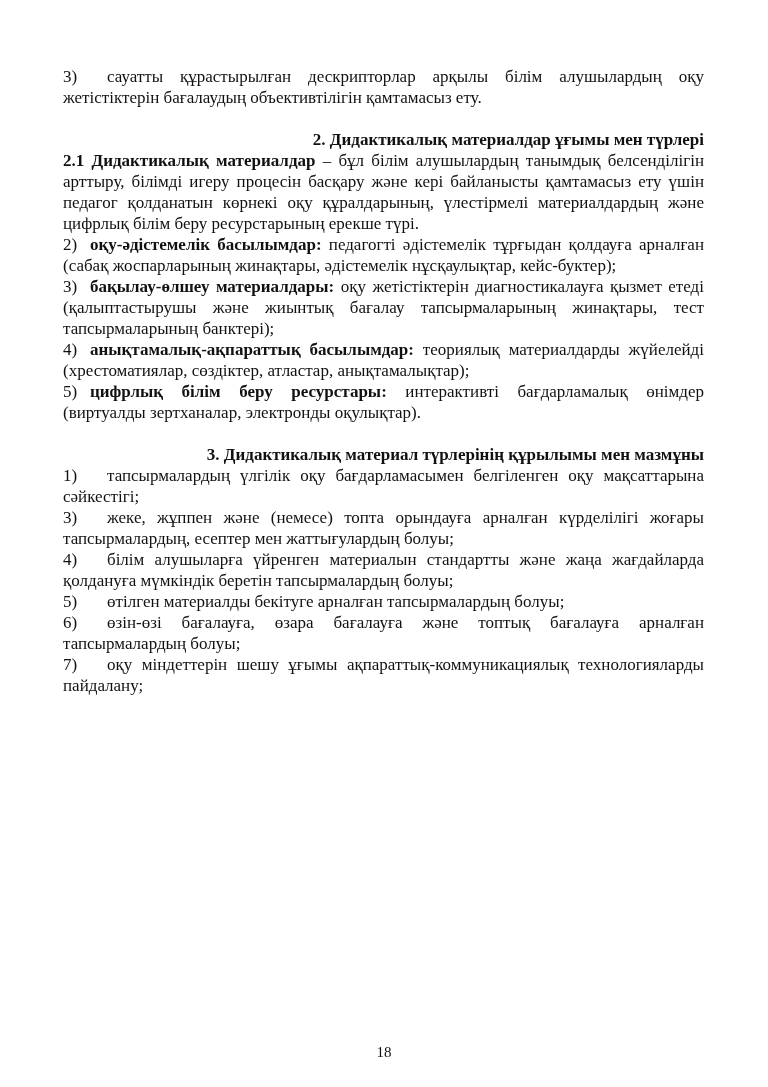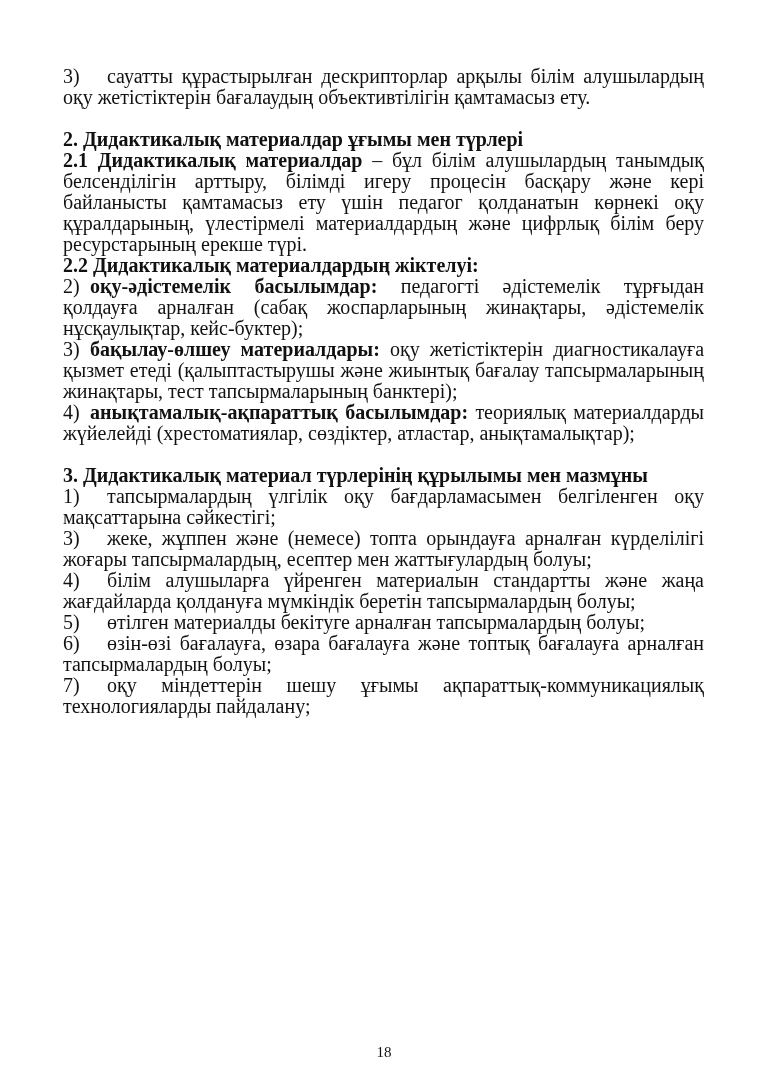--- a/index.html
+++ b/index.html
@@ -16,29 +16,29 @@
     overflow: hidden;
   }
   .page {
     position: absolute;
     top: 66px;
     left: 63px;
     width: 641px;
   }
   p {
     margin: 0;
-    font-size: 20px;
+    font-size: 17px;
     line-height: 21px;
     text-align: justify;
     text-justify: inter-word;
   }
   .blank { height: 21px; }
   .heading {
     font-weight: bold;
-    text-align: left;
+    text-align: right;
   }
   .bold-para { font-weight: bold; }
   b.lead { font-weight: bold; }
   
   .num-tab {
     display: inline-block;
     width: 44px;
   }
   
   .num-sm {
@@ -63,26 +63,26 @@
 
   <p><span class="num-tab">3)</span><span>сауатты құрастырылған дескрипторлар арқылы білім алушылардың оқу жетістіктерін бағалаудың объективтілігін қамтамасыз ету.</span></p>
 
   <div class="blank"></div>
 
   <p class="heading">2. Дидактикалық материалдар ұғымы мен түрлері</p>
 
   <p><b class="lead">2.1 Дидактикалық материалдар</b><span> – бұл білім алушылардың танымдық белсенділігін арттыру, білімді игеру процесін басқару және кері байланысты қамтамасыз ету үшін педагог қолданатын көрнекі оқу құралдарының, үлестірмелі материалдардың және цифрлық білім беру ресурстарының ерекше түрі.</span></p>
 
 
-  <p class="bold-para">2.2 Дидактикалық материалдардың жіктелуі:</p>
 
   <div>
     <p><span class="num-sm">2)</span><b class="lead">оқу-әдістемелік басылымдар:</b><span> педагогті әдістемелік тұрғыдан қолдауға арналған (сабақ жоспарларының жинақтары, әдістемелік нұсқаулықтар, кейс-буктер);</span></p>
     <p><span class="num-sm">3)</span><b class="lead">бақылау-өлшеу материалдары:</b><span> оқу жетістіктерін диагностикалауға қызмет етеді (қалыптастырушы және жиынтық бағалау тапсырмаларының жинақтары, тест тапсырмаларының банктері);</span></p>
     <p><span class="num-sm">4)</span><b class="lead">анықтамалық-ақпараттық басылымдар:</b><span> теориялық материалдарды жүйелейді (хрестоматиялар, сөздіктер, атластар, анықтамалықтар);</span></p>
+    <p><span class="num-sm">5)</span><b class="lead">цифрлық білім беру ресурстары:</b><span> интерактивті бағдарламалық өнімдер (виртуалды зертханалар, электронды оқулықтар).</span></p>
   </div>
 
   <div class="blank"></div>
 
   <p class="heading">3. Дидактикалық материал түрлерінің құрылымы мен мазмұны</p>
 
 
   <div>
     <p><span class="num-tab">1)</span><span>тапсырмалардың үлгілік оқу бағдарламасымен белгіленген оқу мақсаттарына сәйкестігі;</span></p>
     <p><span class="num-tab">3)</span><span>жеке, жұппен және (немесе) топта орындауға арналған күрделілігі жоғары тапсырмалардың, есептер мен жаттығулардың болуы;</span></p>

